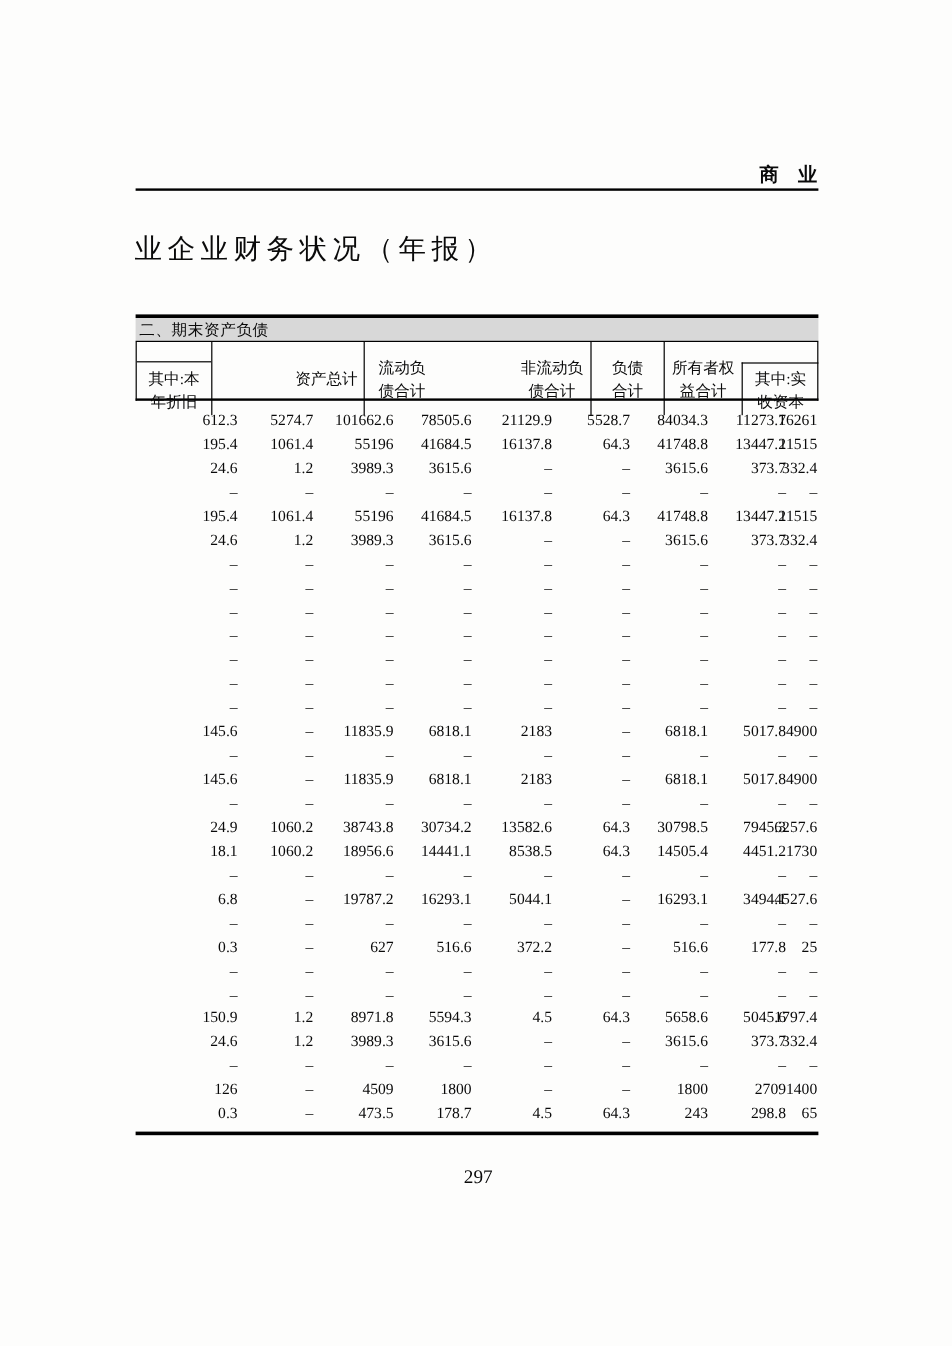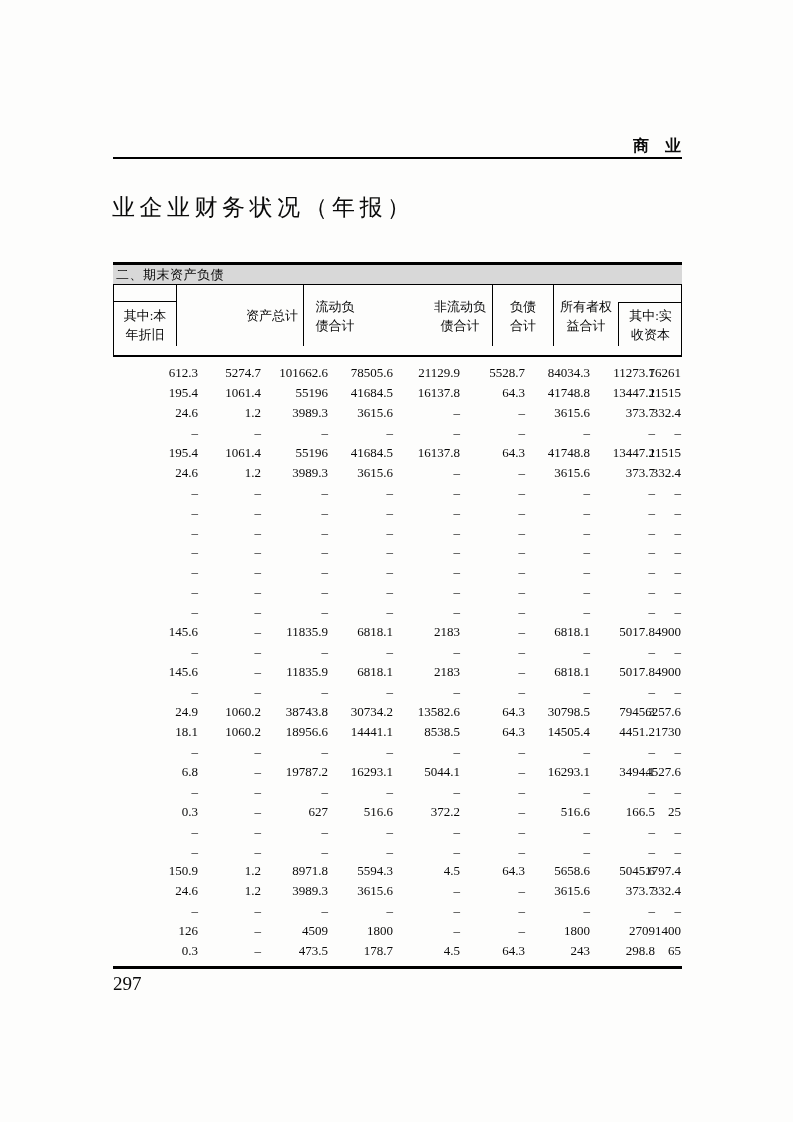--- a/index.html
+++ b/index.html
@@ -27,21 +27,21 @@
   }
   
   .table-wrap { position: absolute; left: 113px; top: 262px; width: 569px; }
   .top-rule { height: 3px; background: #000; }
   .section-bar {
     height: 20px; background: #d8d8d8; border-bottom: 1px solid #000;
     font-size: 13px; line-height: 19px; padding-left: 3px; letter-spacing: 0.5px;
   }
   
   .header-row {
-    position: relative; height: 72px;
+    position: relative; height: 49px;
     border-left: 1px solid #000; border-right: 1px solid #000;
     border-bottom: 2px solid #000;
     font-size: 13px;
   }
   .hc { position: absolute; top: 0; height: 61px; }
   .hc .line { height: 19px; line-height: 19px; text-align: center; white-space: nowrap; }
   .hc0 { left: 0;     width: 63px; border-right: 1px solid #000; }
   .hc1 { left: 63px;  width: 64px; border-right: 1px solid #000; }
   .hc2 { left: 127px; width: 63px; border-right: 1px solid #000; }
   .hc3 { left: 190px; width: 62px; padding-top: 12px; }
@@ -71,21 +71,21 @@
   .tval {
     position: absolute; top: 0; line-height: 19.95px; white-space: nowrap;
   }
   .c0 { right: 484px; } .c1 { right: 421px; } .c2 { right: 354px; }
   .c3 { right: 289px; } .c4 { right: 222px; } .c5 { right: 157px; }
   .c6 { right: 92px;  } .c7 { right: 27px;  } .c8 { right: 1px;  }
   .bottom-rule { height: 3px; background: #000; }
   
   .page-number {
     position: absolute; top: 973px; left: 113px; width: 571px;
-    text-align: left; font-size: 19px;
+    text-align: center; font-size: 16px;
   }
 </style>
 </head>
 <body>
 
 <div class="running-head">
   <span>商</span>
   <span>业</span>
 </div>
 <div class="head-rule"></div>
@@ -375,21 +375,21 @@
         <span class="tval c8">–</span>
       </div>
       <div class="trow">
         <span class="tval c0">0.3</span>
         <span class="tval c1">–</span>
         <span class="tval c2">627</span>
         <span class="tval c3">516.6</span>
         <span class="tval c4">372.2</span>
         <span class="tval c5">–</span>
         <span class="tval c6">516.6</span>
-        <span class="tval c7">166.5</span>
+        <span class="tval c7">177.8</span>
         <span class="tval c8">25</span>
       </div>
       <div class="trow">
         <span class="tval c0">–</span>
         <span class="tval c1">–</span>
         <span class="tval c2">–</span>
         <span class="tval c3">–</span>
         <span class="tval c4">–</span>
         <span class="tval c5">–</span>
         <span class="tval c6">–</span>

